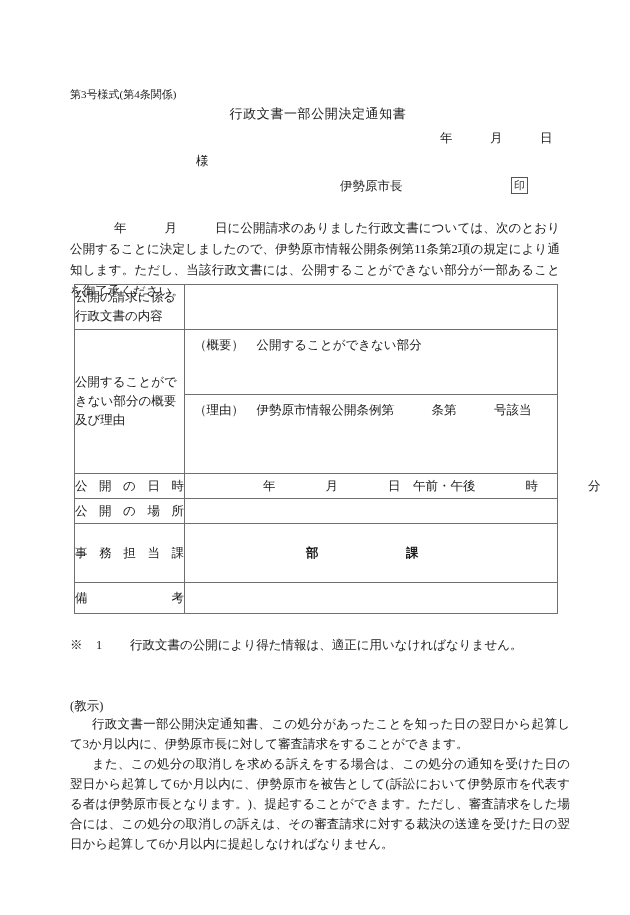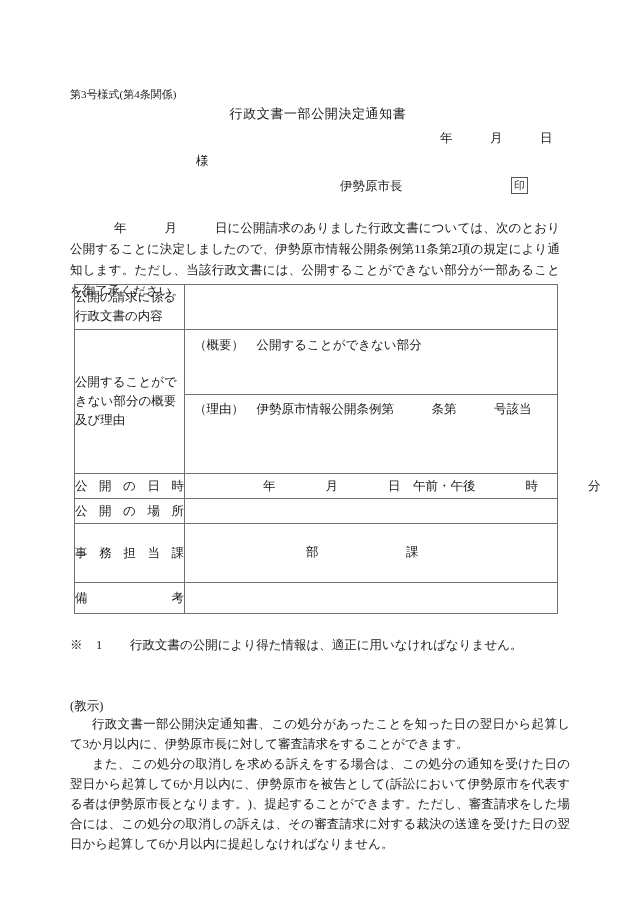--- a/index.html
+++ b/index.html
@@ -131,36 +131,37 @@
     border-collapse: collapse;
     table-layout: fixed;
   }
   .sub-table td {
     border: 0;
     border-bottom: 1px solid #6f6f6f;
     padding: 6px 9px;
     vertical-align: top;
     line-height: 19px;
   }
-  .sub-table tr:last-child td { border-bottom: 0; font-family: Liberation Mono, monospace; }
+  .sub-table tr:last-child td { border-bottom: 0; }
 
   .datetime-row { padding: 4px 0 4px 0; }
   .datetime-inner {
     display: block;
     padding-left: 78px;
     line-height: 19px;
     white-space: pre;
   }
 
   .bukka-row { padding: 5px 0; }
   .bukka-inner {
     display: block;
     padding-left: 112px;
     line-height: 19px;
     white-space: pre;
+    font-weight: bold;
   }
 
   .tel-block { padding: 4px 9px; line-height: 16px; }
   .tel-block span { display: block; }
 
   .recept-lbl { width: 62px; padding: 4px 6px; text-align: center; }
   .recept-val { width: 82px; }
 
   
   .notes {

